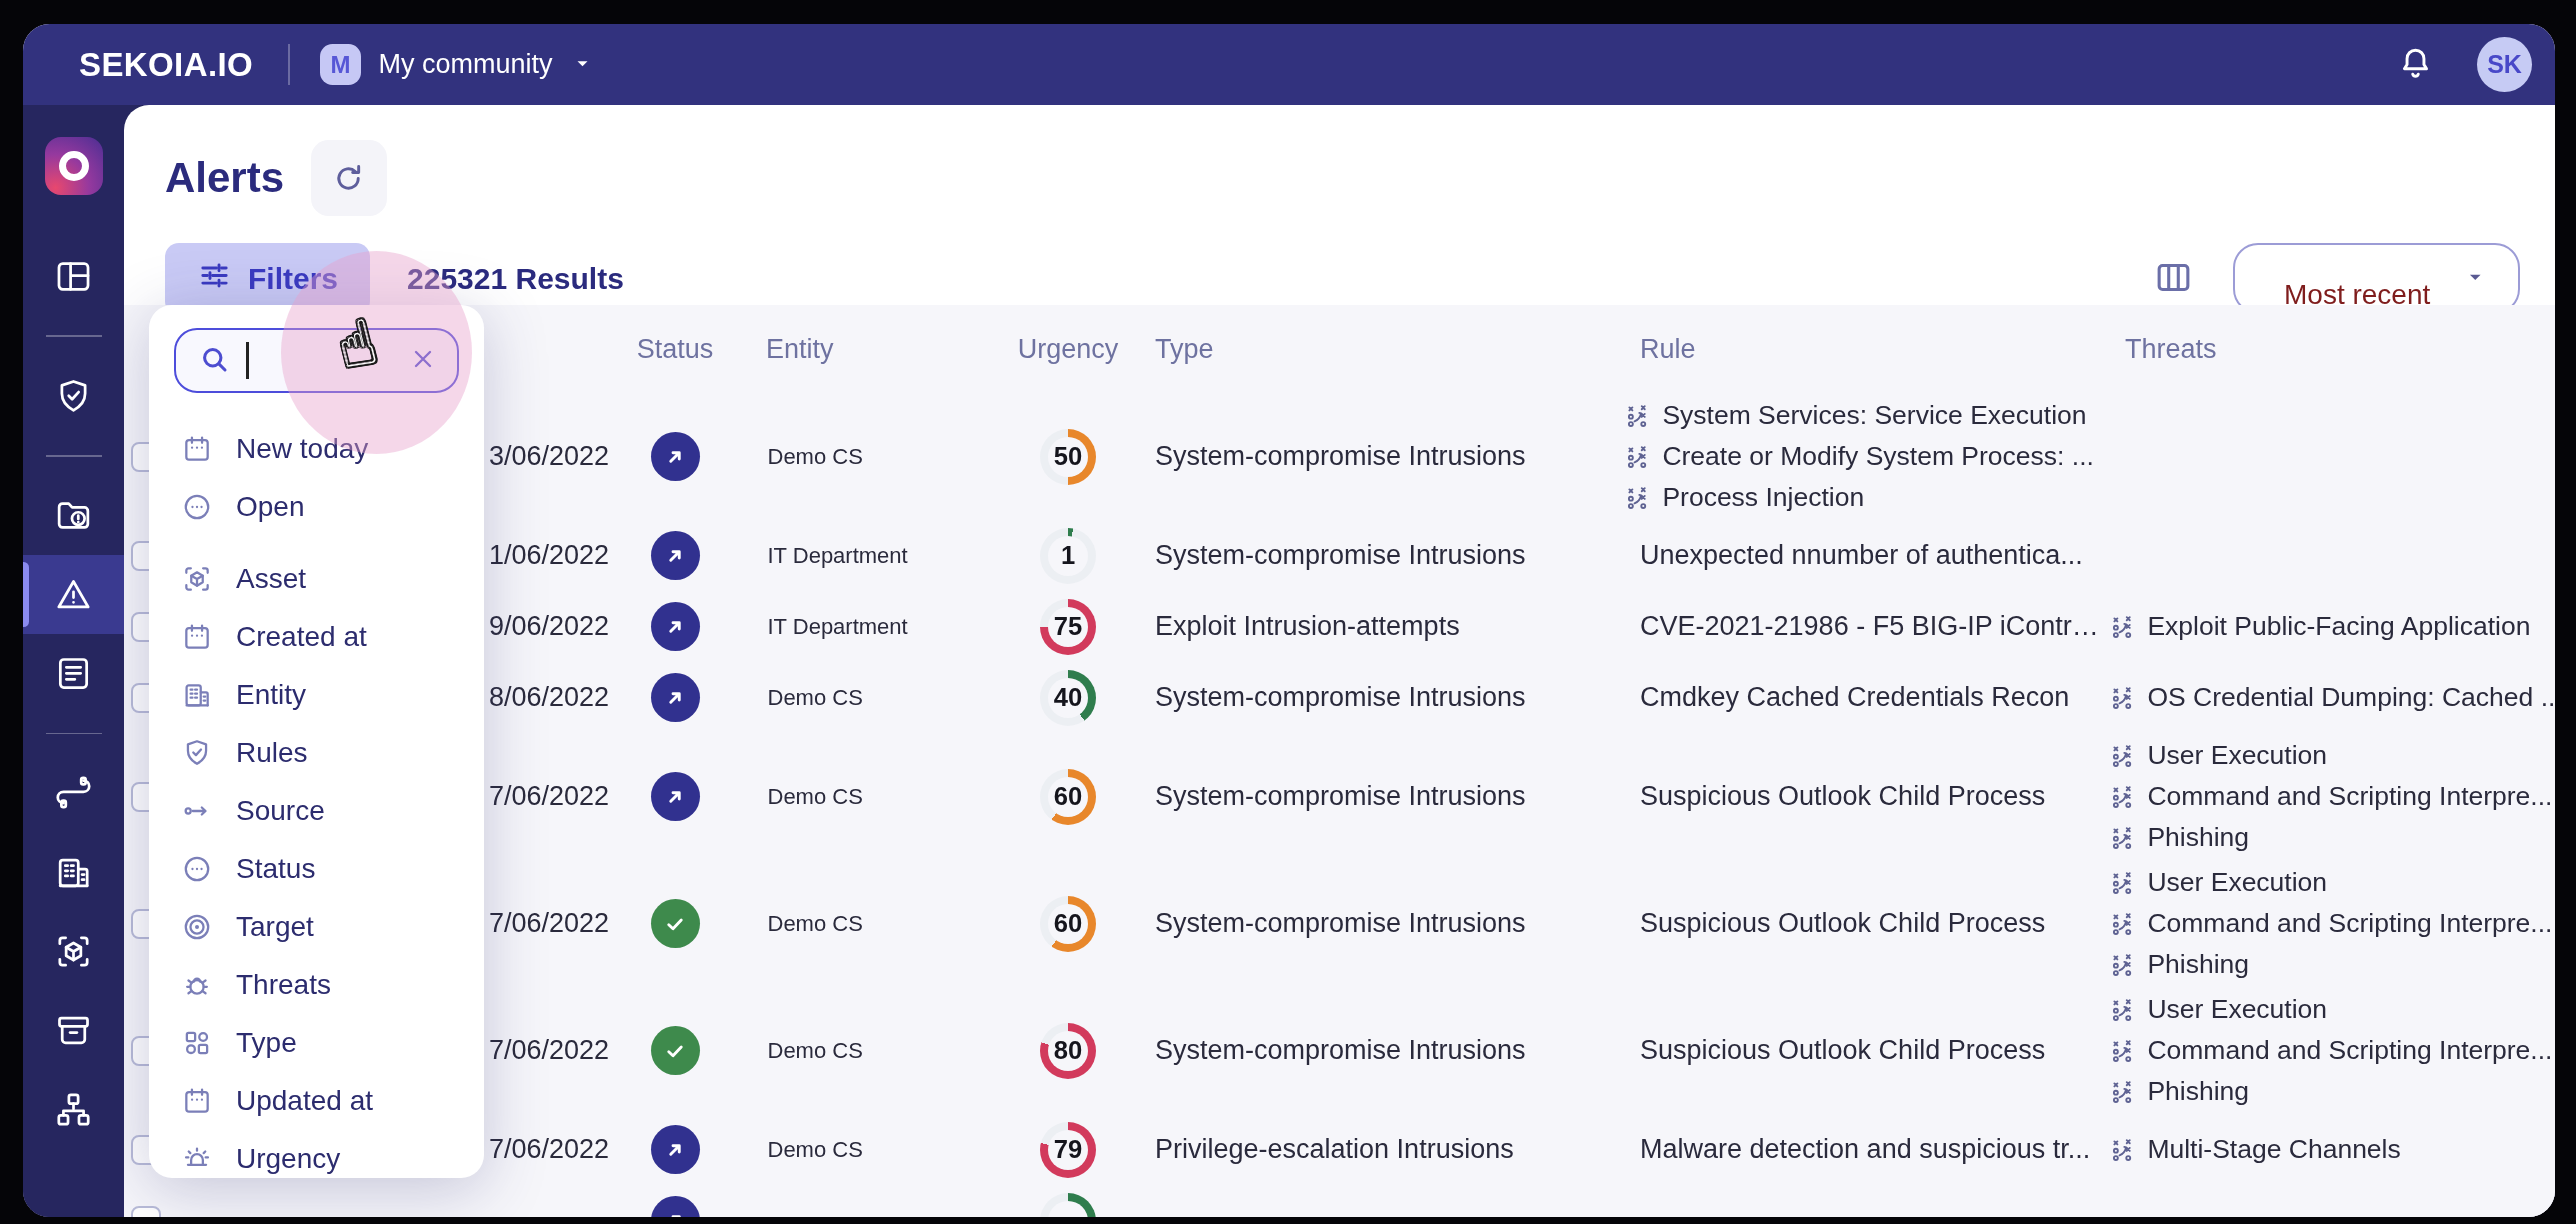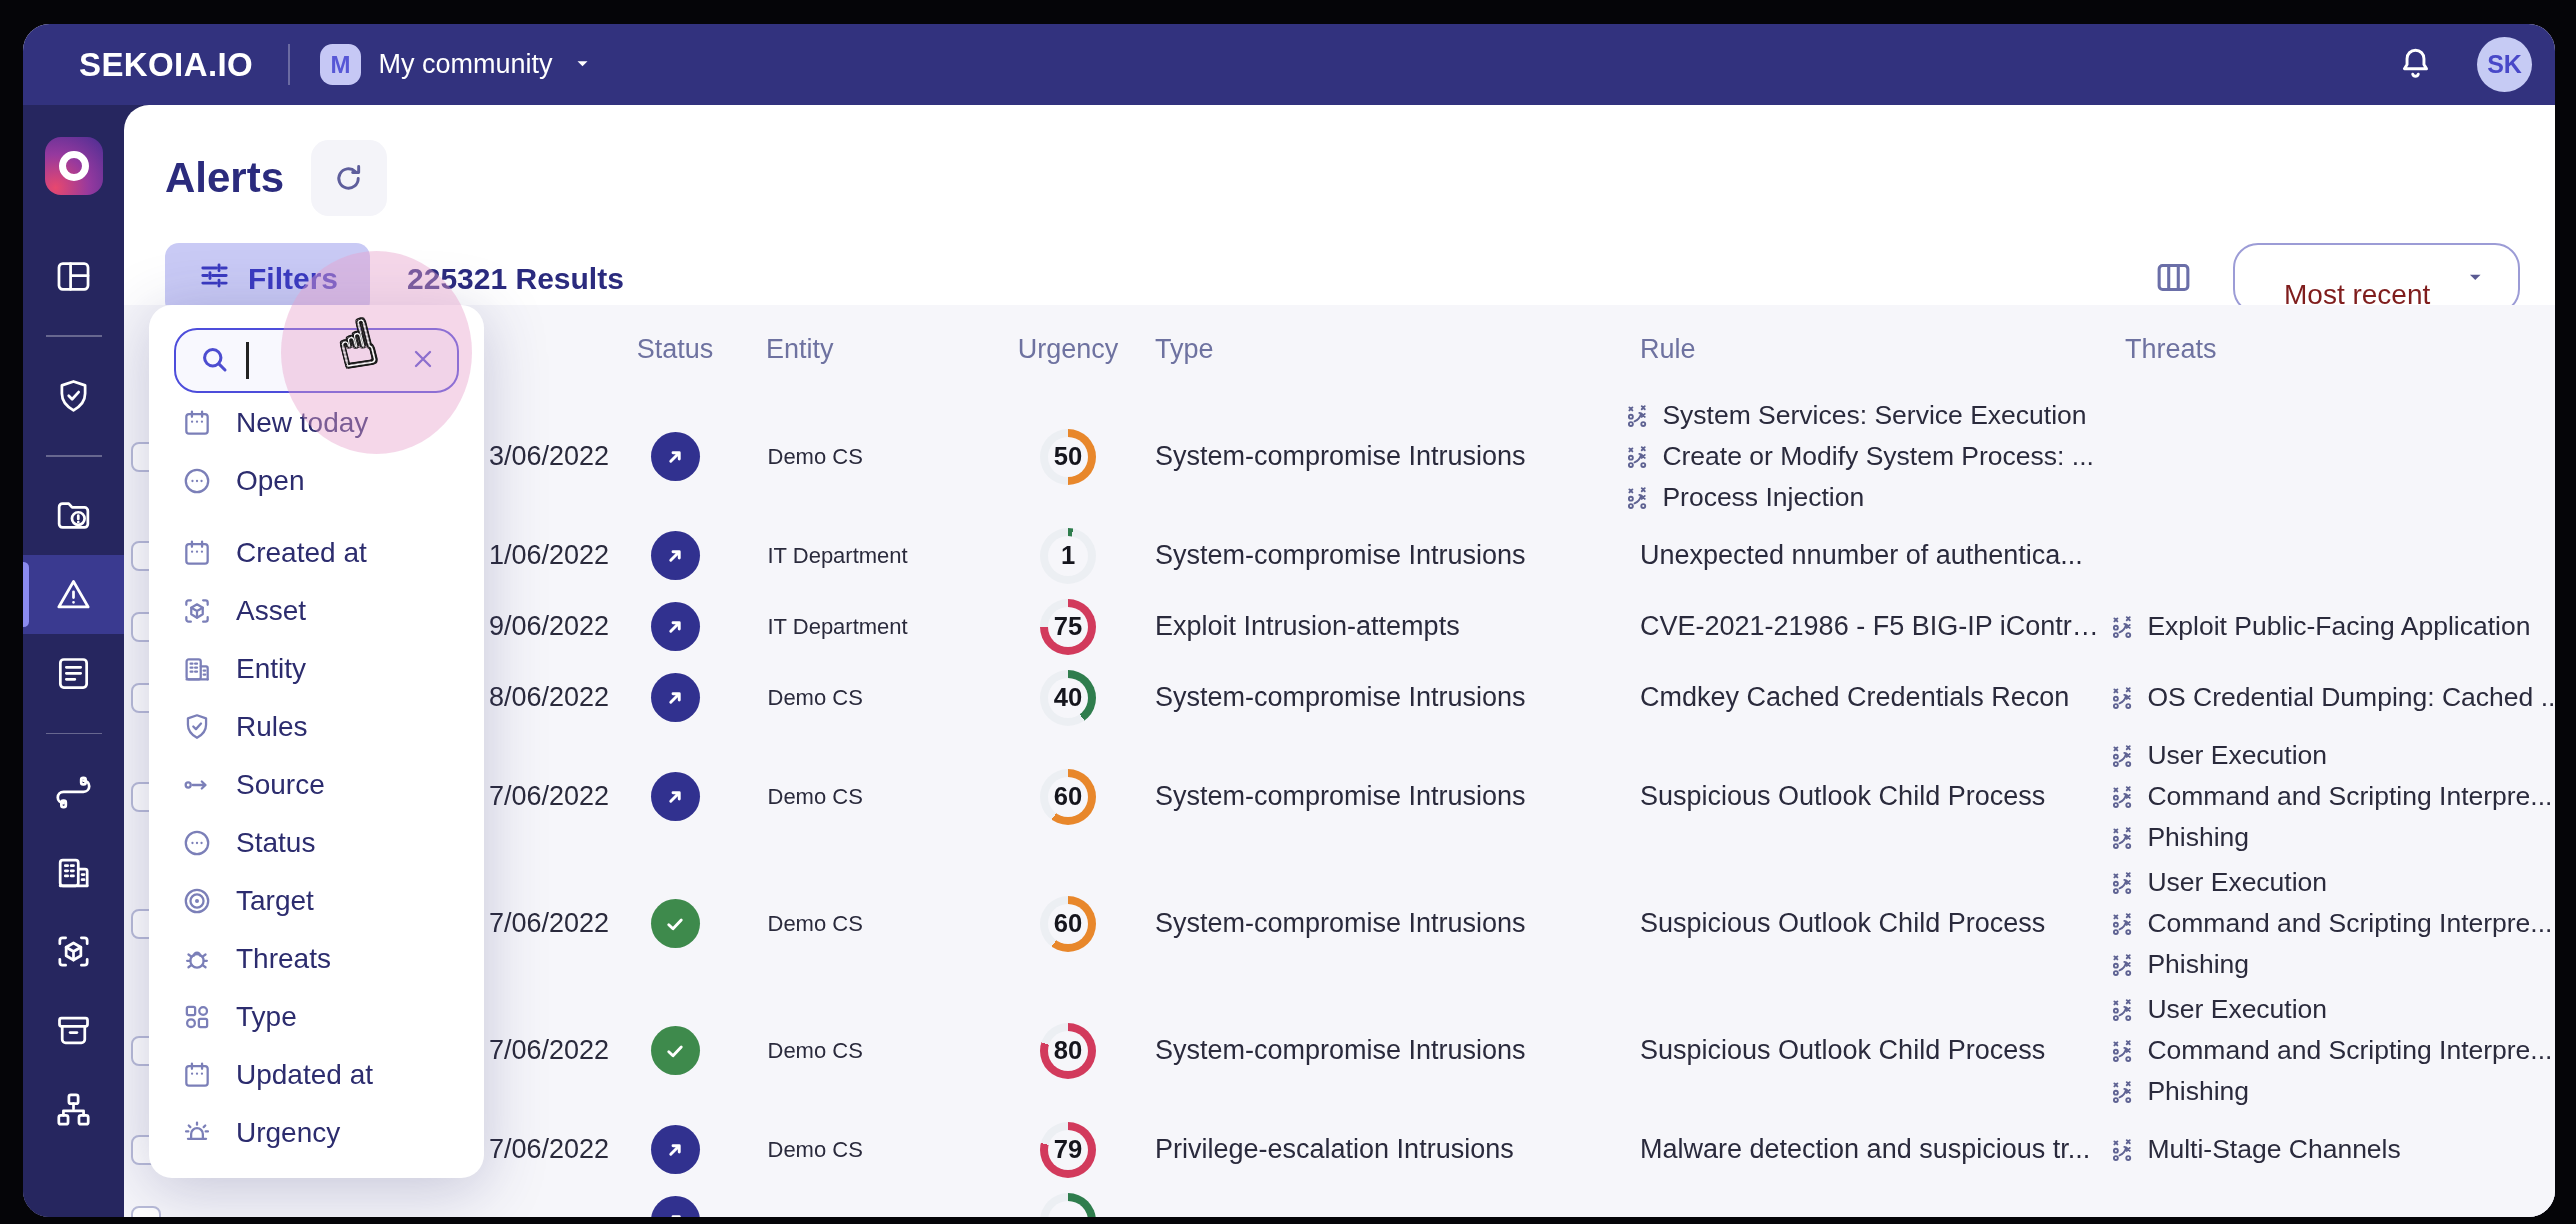--- a/index.html
+++ b/index.html
@@ -68,21 +68,21 @@
   .threat .ic { color:#5E6292; flex:none; }
 
   
   .filter-panel { position:absolute; left:25px; top:200px; width:335px; height:873px; background:#fff; border-radius:23px; box-shadow:0 10.6px 62px rgba(50,50,120,.25); z-index:20; padding:23px 0 0 0; }
   .search-box { margin:0 25px; height:65px; border:2.6px solid #4D4DDB; border-radius:23px; background:#F8F8FE; display:flex; align-items:center; padding:0 19.4px 0 21px; }
   .search-box .ic { color:#4D4DD0; }
   .text-caret { width:2.6px; height:37px; background:#222; margin-left:14px; }
   .search-input { flex:1; border:none; outline:none; background:transparent; font-size:26.5px; min-width:8.8px; }
   .search-close { margin-left:auto; color:#8A8AA8; cursor:pointer; }
   .f-list { margin-top:14px; }
-  .f-item { display:flex; align-items:flex-start; gap:23px; height:58px; padding-left:32px; font-size:28px; color:#2C2C6E; cursor:pointer; }
+  .f-item { display:flex; align-items:flex-end; gap:23px; height:58px; padding-left:32px; font-size:28px; color:#2C2C6E; cursor:pointer; }
   .f-item .ic { color:#7B7FB8; flex:none; }
   .f-gap { height:14px; }
 
   
   .cursor-halo { position:absolute; left:157px; top:146px; width:191px; height:203px; border-radius:50%; background:rgba(230,160,203,.42); z-index:30; pointer-events:none; }
   .cursor-hand { position:absolute; left:214px; top:203px; z-index:31; font-size:62px; color:#fff; text-shadow:2.2px 0 0 #1a1a1a,-2.2px 0 0 #1a1a1a,0 2.2px 0 #1a1a1a,0 -2.2px 0 #1a1a1a,1.8px 1.8px 0 #1a1a1a,-1.8px -1.8px 0 #1a1a1a,1.8px -1.8px 0 #1a1a1a,-1.8px 1.8px 0 #1a1a1a; transform:rotate(-14deg); pointer-events:none; }
 </style>
 </head>
 <body>
 
@@ -650,33 +650,33 @@
             <div class="f-item">
               <svg class="ic" width="32" height="32" viewBox="0 0 24 24" fill="none" stroke="currentColor" stroke-width="1.7" stroke-linecap="round" stroke-linejoin="round">
                 <circle cx="12" cy="12" r="8.4"></circle>
                 <path d="M8.6 12h.01M12 12h.01M15.4 12h.01"></path>
               </svg>
               <span>Open</span>
             </div>
             <div class="f-gap"></div>
             <div class="f-item">
               <svg class="ic" width="32" height="32" viewBox="0 0 24 24" fill="none" stroke="currentColor" stroke-width="1.7" stroke-linecap="round" stroke-linejoin="round">
+                <path d="M4 7.4V5.6A1.6 1.6 0 015.6 4h1.8M16.6 4h1.8A1.6 1.6 0 0120 5.6v1.8M20 16.6v1.8a1.6 1.6 0 01-1.6 1.6h-1.8M7.4 20H5.6A1.6 1.6 0 014 18.4v-1.8"></path>
+                <path d="M12 7l4.3 2.5v5L12 17l-4.3-2.5v-5z"></path>
+                <path d="M7.7 9.5L12 12l4.3-2.5M12 12v5"></path>
+              </svg>
+              <span>Asset</span>
+            </div>
+            <div class="f-item">
+              <svg class="ic" width="32" height="32" viewBox="0 0 24 24" fill="none" stroke="currentColor" stroke-width="1.7" stroke-linecap="round" stroke-linejoin="round">
                 <rect x="4" y="5.4" width="16" height="14.6" rx="2"></rect>
                 <path d="M8.2 3.4v4M15.8 3.4v4"></path>
                 <path d="M8.3 11h.01M12 11h.01M15.7 11h.01"></path>
               </svg>
               <span>Created at</span>
-            </div>
-            <div class="f-item">
-              <svg class="ic" width="32" height="32" viewBox="0 0 24 24" fill="none" stroke="currentColor" stroke-width="1.7" stroke-linecap="round" stroke-linejoin="round">
-                <path d="M4 7.4V5.6A1.6 1.6 0 015.6 4h1.8M16.6 4h1.8A1.6 1.6 0 0120 5.6v1.8M20 16.6v1.8a1.6 1.6 0 01-1.6 1.6h-1.8M7.4 20H5.6A1.6 1.6 0 014 18.4v-1.8"></path>
-                <path d="M12 7l4.3 2.5v5L12 17l-4.3-2.5v-5z"></path>
-                <path d="M7.7 9.5L12 12l4.3-2.5M12 12v5"></path>
-              </svg>
-              <span>Asset</span>
             </div>
             <div class="f-item">
               <svg class="ic" width="32" height="32" viewBox="0 0 24 24" fill="none" stroke="currentColor" stroke-width="1.7" stroke-linecap="round" stroke-linejoin="round">
                 <rect x="4.2" y="4.8" width="10.6" height="15" rx="1.6"></rect>
                 <path d="M14.8 10h4a1.2 1.2 0 011.2 1.2v8.6"></path>
                 <path d="M4.2 19.8H20"></path>
                 <path d="M7.2 8h1.4M10.6 8h1.4M7.2 11h1.4M10.6 11h1.4M7.2 14h1.4M10.6 14h1.4M17 13.2h1.2M17 16.2h1.2"></path>
               </svg>
               <span>Entity</span>
             </div>

